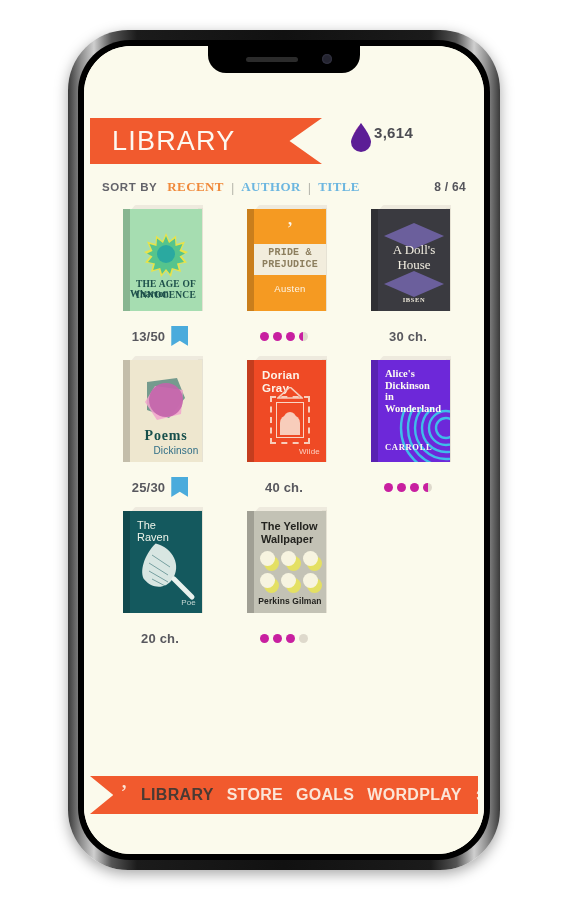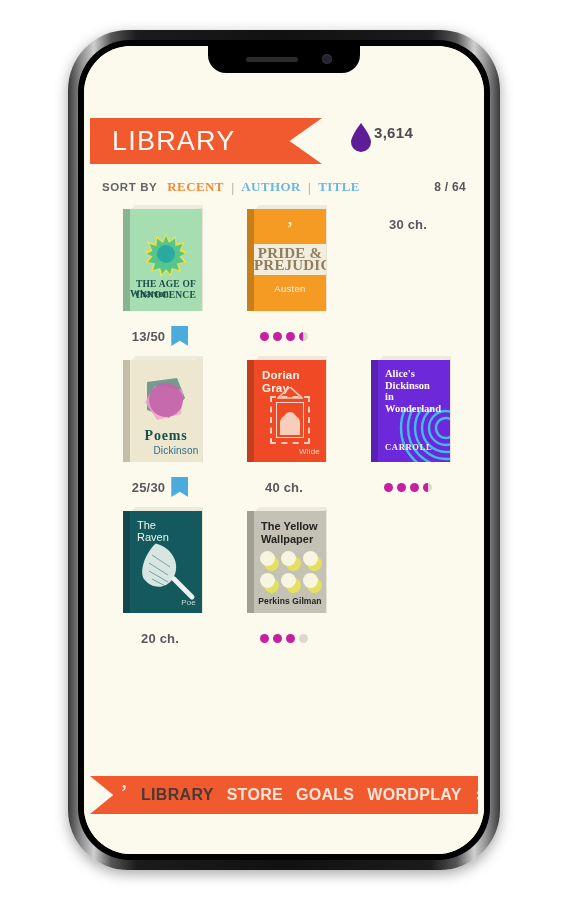--- a/index.html
+++ b/index.html
@@ -183,22 +183,22 @@
     position:absolute; left:-4px; right:-4px; top:35px; height:31px;
     background:#f3 efe2; background:#f2eddd;
   }
   .pp .comma{
     position:absolute; left:0; right:0; top:12px;
     font-size:22px; color:#fbf7ee; font-family:"Liberation Serif", serif;
     line-height:16px;
   }
   .pp .t1{
     position:absolute; left:0; right:0; top:38px;
-    font-family:Liberation Serif, serif; font-weight:bold;
-    font-size:15px; color:#8d7f5f; line-height:12px; letter-spacing:.2px;
+    font-family:Liberation Mono, monospace; font-weight:bold;
+    font-size:10px; color:#8d7f5f; line-height:12px; letter-spacing:.2px;
   }
   .pp .au{
     position:absolute; left:0; right:0; top:74px;
     font-size:9.5px; color:#fdf4e4; letter-spacing:.3px;
   }
 
   
   .dh{ background:#3a3a40; }
   .dh .dia{
     position:absolute; left:50%; transform:translateX(-50%);
@@ -426,20 +426,36 @@
               <span class="dots">
                 <span class="dot"></span>
                 <span class="dot"></span>
                 <span class="dot"></span>
                 <span class="dot half"></span>
               </span>
             </div>
           </div>
 
           <div class="cell">
+            <div class="book-wrap">
+              <div class="book">
+                <div class="pages-top"></div>
+                <div class="pages-side"></div>
+                <div class="spine dh"></div>
+                <div class="cover dh">
+                  <div class="dia top"></div>
+                  <div class="dia bot"></div>
+                  <div class="t1 c-title">
+                    <div>A Doll's</div>
+                    <div>House</div>
+                  </div>
+                  <div class="au c-title">IBSEN</div>
+                </div>
+              </div>
+            </div>
             <div class="meta">
               <span class="meta-text">30 ch.</span>
             </div>
           </div>
 
           <div class="cell">
             <div class="book-wrap">
               <div class="book">
                 <div class="pages-top"></div>
                 <div class="pages-side"></div>

